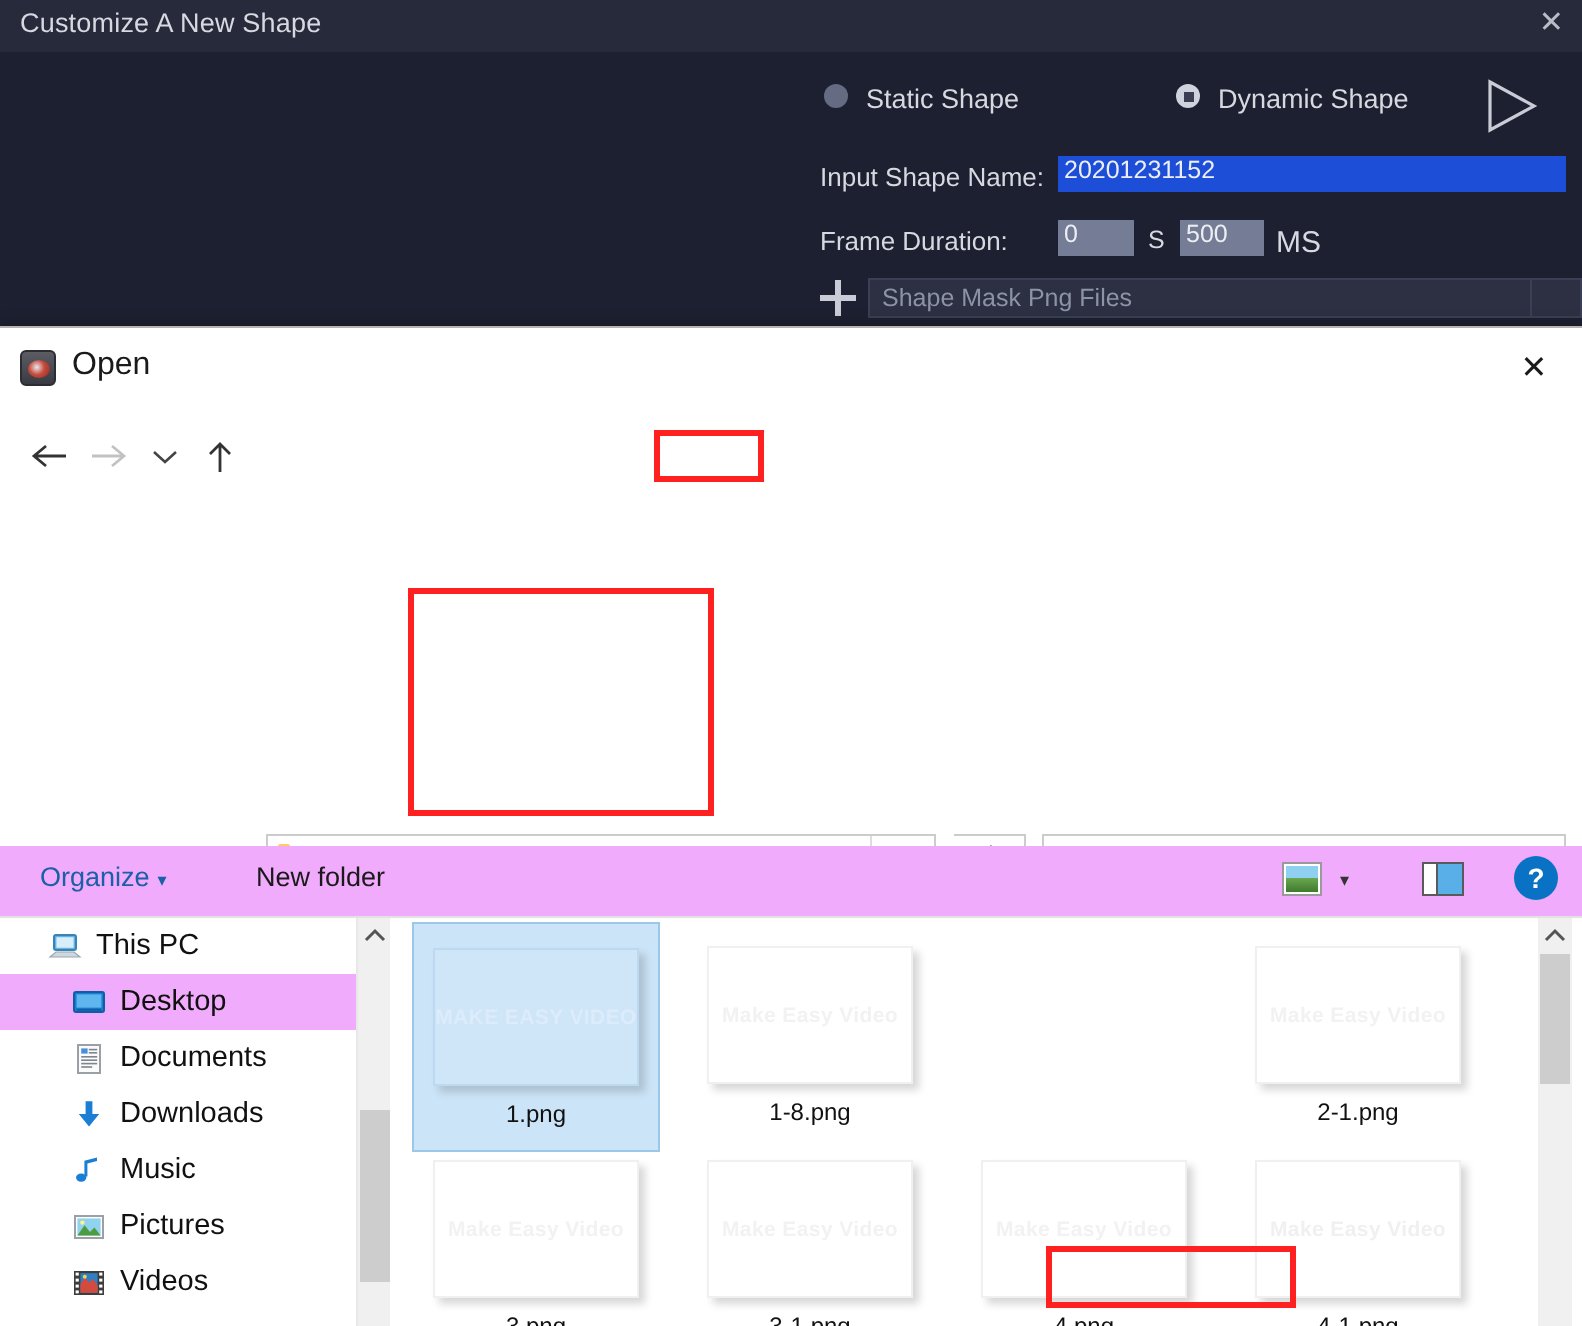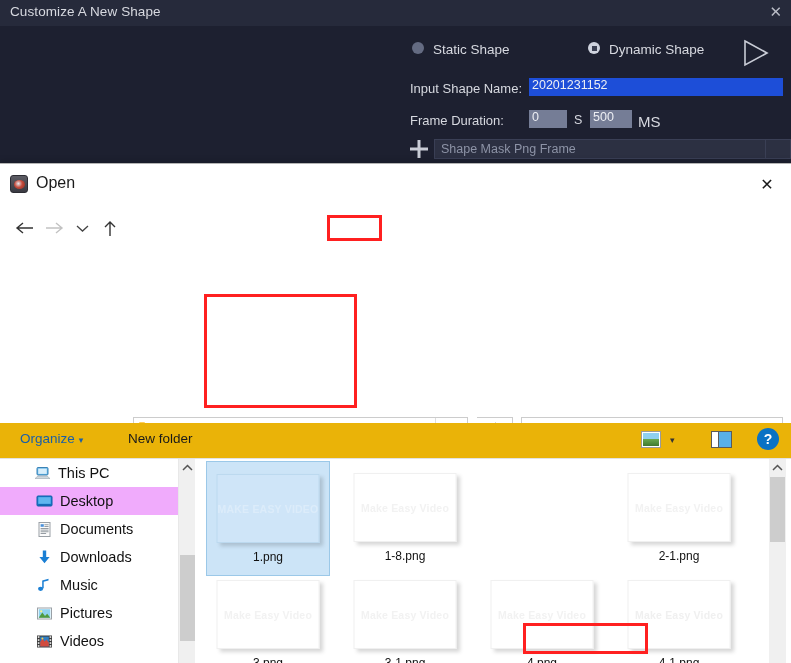--- a/index.html
+++ b/index.html
@@ -200,21 +200,21 @@
     display: flex; align-items: center;
   }
   #search-ph { margin-left: 8px; font-size: 13.5px; color: #757575; }
   #search-ico { position: absolute; right: 7px; top: 4px; color: #444; }
 
   
   #toolbar {
     position: absolute; left: 0; top: 259px;
     width: 791px; height: 36px;
     border-bottom: 1px solid #e2e2e2;
-    background: #eab308;
+    background: #f0abfc;
   }
   #organize {
     position: absolute; left: 20px; top: 8px;
     font-size: 13.5px; color: #1a5fa8;
   }
   #organize .tri { font-size: 9px; margin-left: 4px; color:#1a5fa8;}
   #newfolder {
     position: absolute; left: 128px; top: 8px;
     font-size: 13.5px; color: #1a1a1a;
   }
@@ -250,21 +250,21 @@
 
   
   #sidebar {
     position: absolute; left: 0; top: 295px;
     width: 178px; height: 285px;
     background: #fff; overflow: hidden;
   }
   .side-item {
     position: relative; height: 28px;
     display: flex; align-items: center;
-    padding-left: 34px; font-size: 14.5px; color: #111;
+    padding-left: 24px; font-size: 14.5px; color: #111;
   }
   .side-item.indent { padding-left: 36px; }
   .side-item.selected { background: #f0abfc; }
   .side-ico {
     width: 17px; height: 17px; margin-right: 7px; flex: none;
     position: relative;
   }
   .side-label { white-space: nowrap; }
 
   #sidebar-scroll {
@@ -361,21 +361,21 @@
   <div id="inp-ms">500</div>
   <div id="lbl-ms">MS</div>
 
   <div id="plus-btn">
     <svg width="20" height="20" viewBox="0 0 20 20">
         <rect x="8.5" y="1" width="3" height="18" fill="#c9ccd6"></rect>
         <rect x="1" y="8.5" width="18" height="3" fill="#c9ccd6"></rect>
       </svg>
   </div>
   <div id="mask-field">
-    <span class="ph">Shape Mask Png Frame</span>
+    <span class="ph">Shape Mask Png Files</span>
     <span class="divider"></span>
   </div>
 </div>
 
 <div id="open-dialog">
 
   <div id="dlg-titlebar">
     <div id="dlg-icon"></div>
     <div id="dlg-title">Open</div>
     <div id="dlg-close">✕</div>

